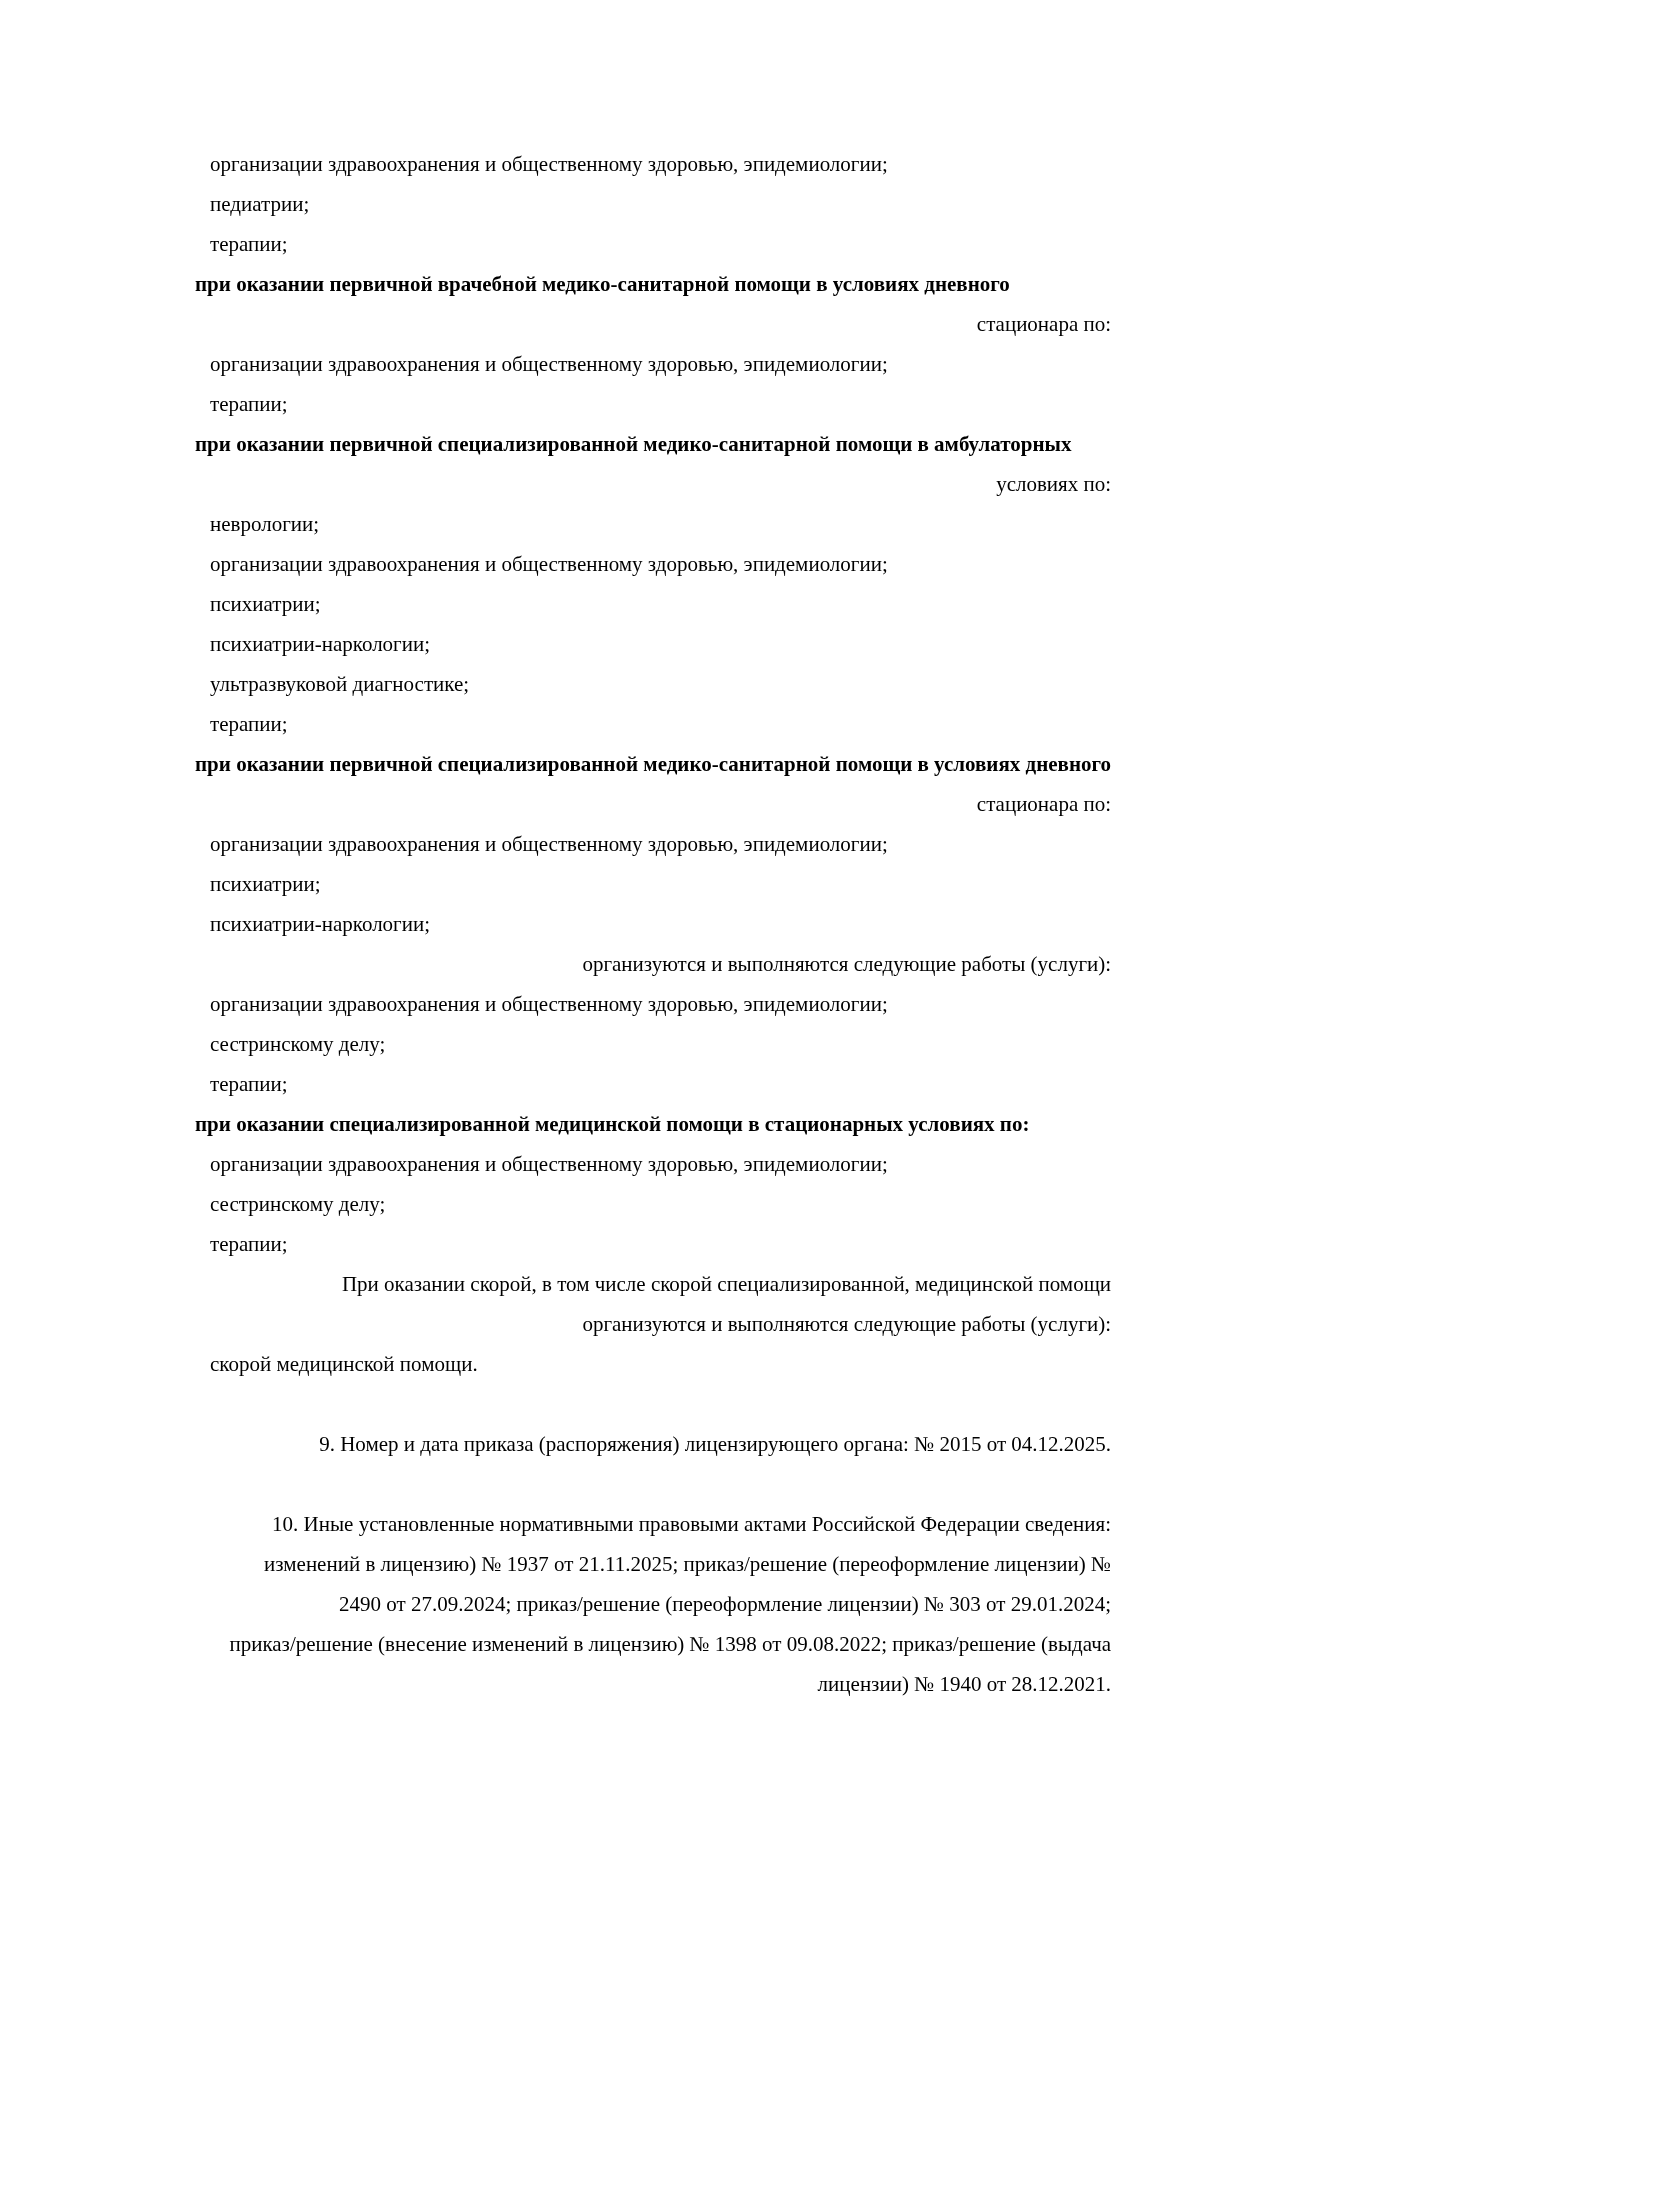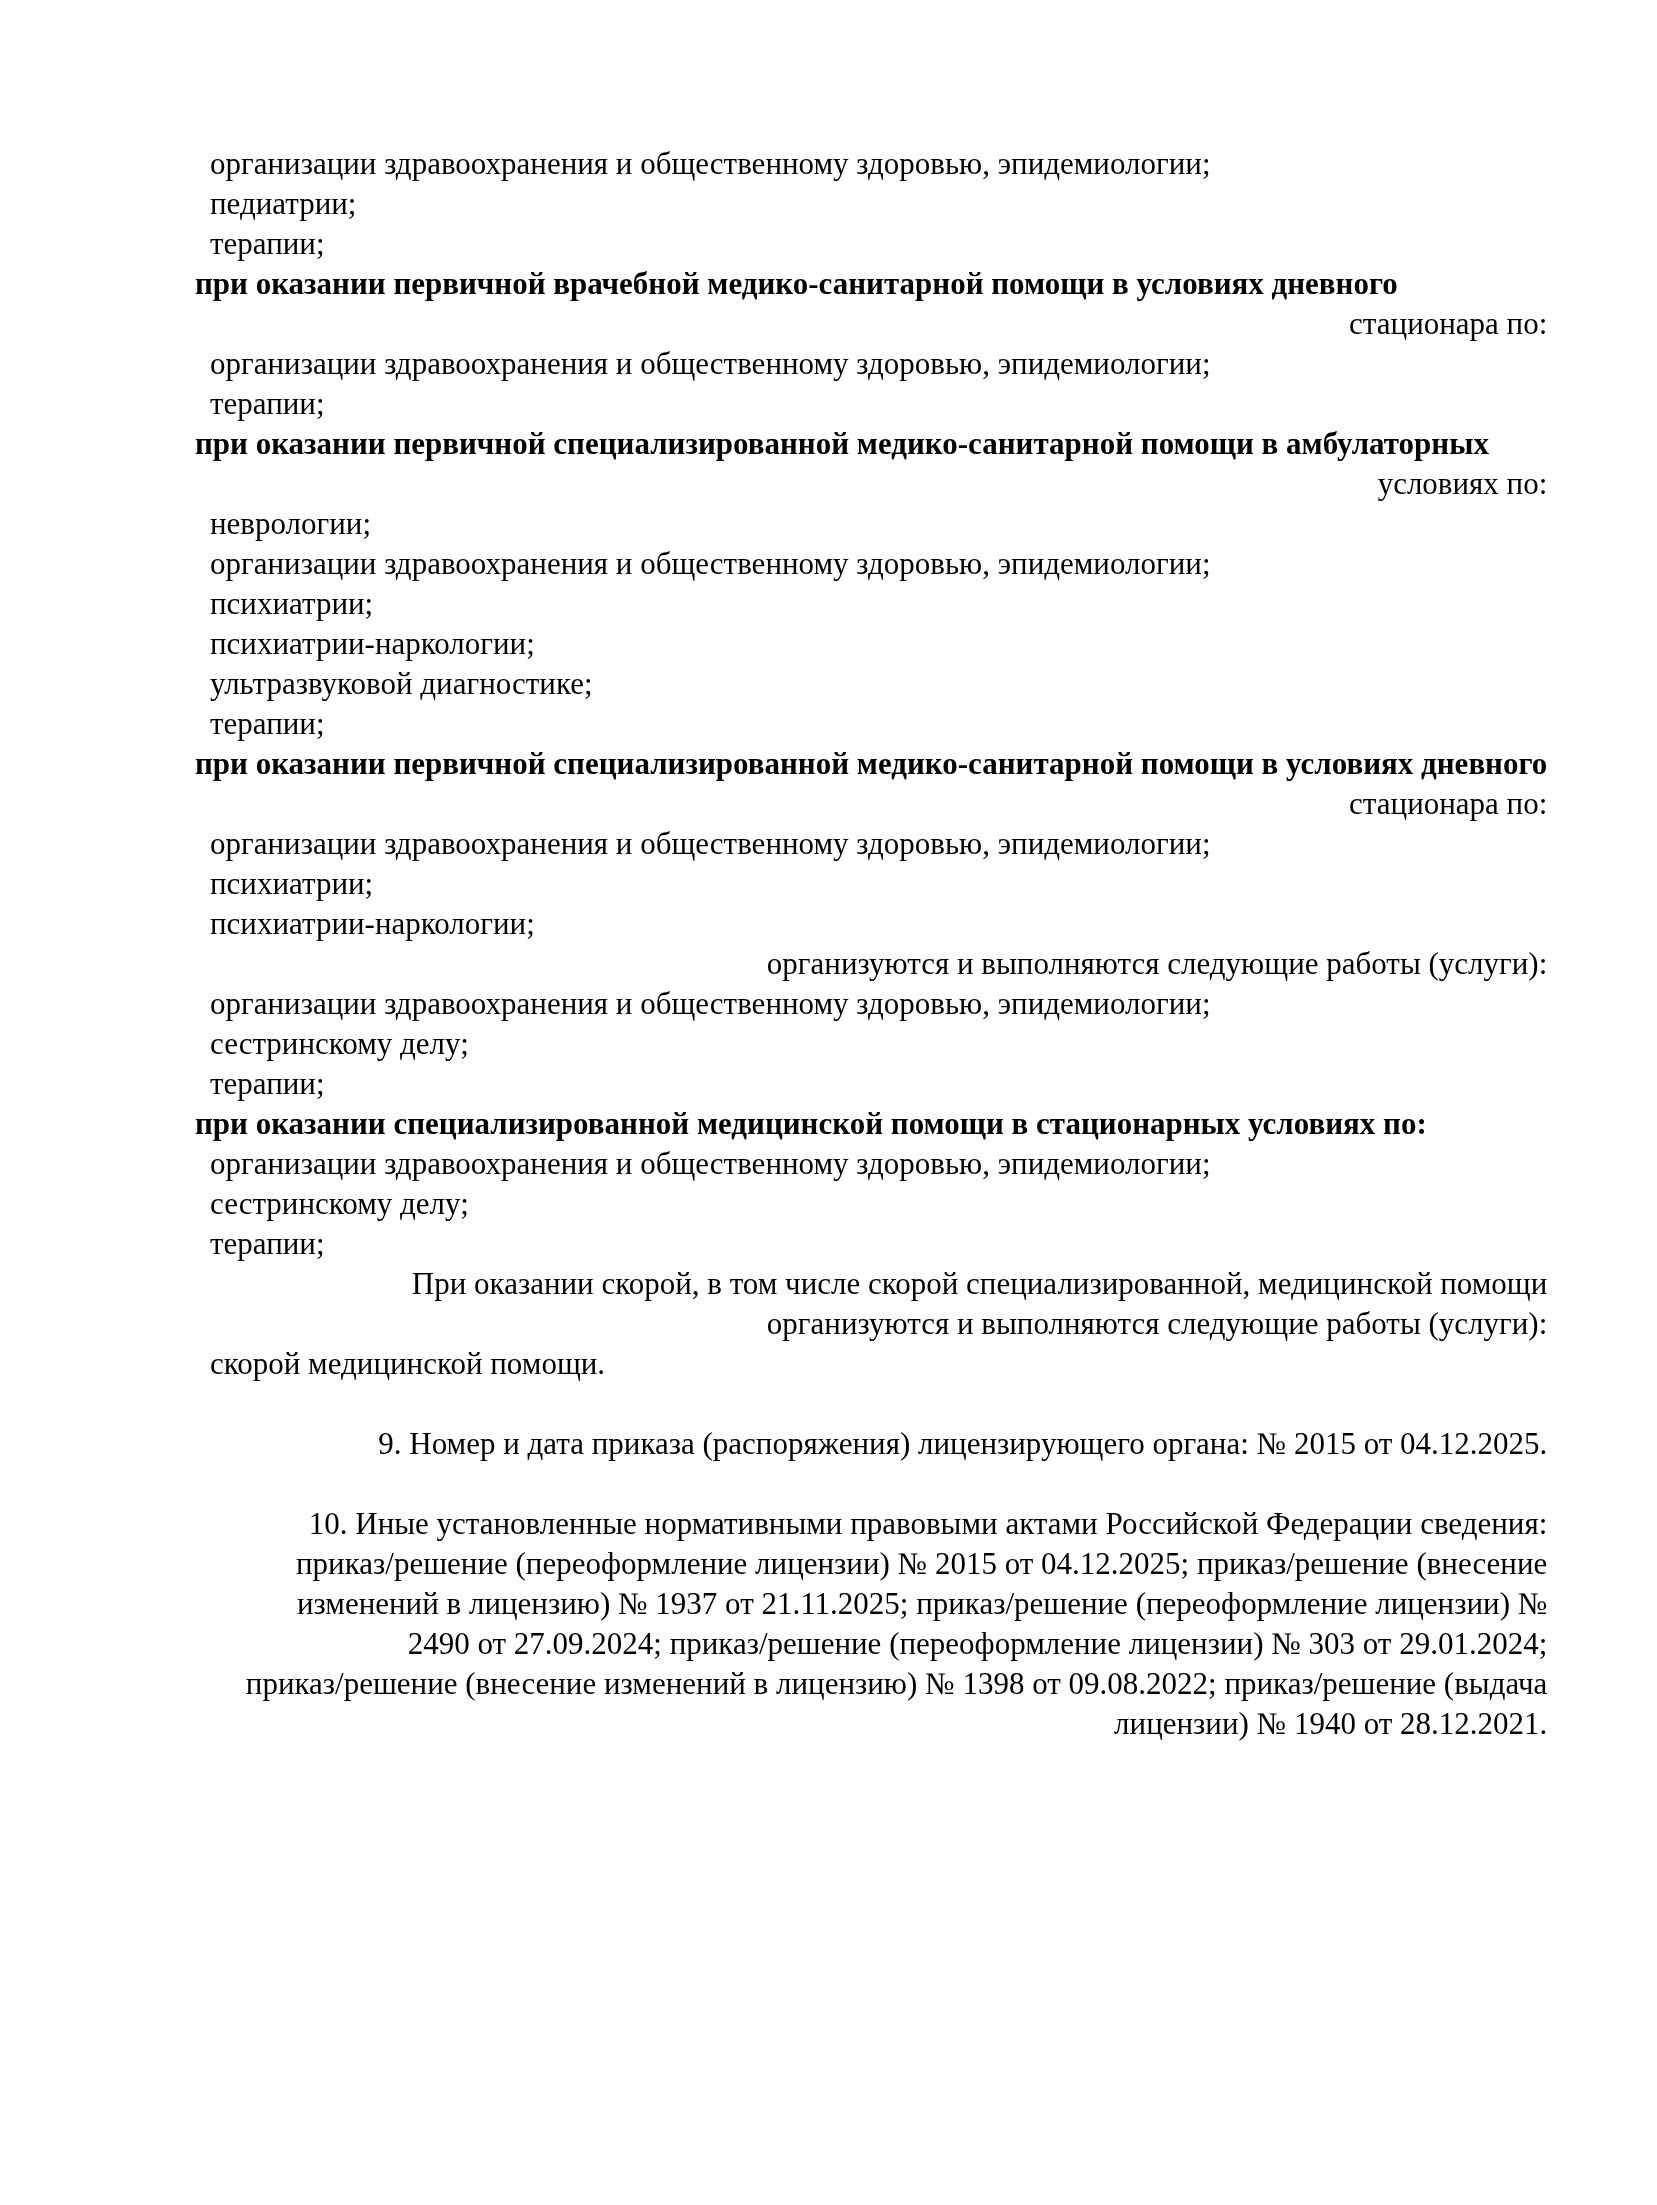--- a/index.html
+++ b/index.html
@@ -17,21 +17,21 @@
     width: 1657px;
     height: 2205px;
     background: #ffffff;
     overflow: hidden;
   }
   .doc {
     position: absolute;
     left: 179px;
     top: 144px;
     font-family: "Liberation Serif", "DejaVu Serif", serif;
-    font-size: 31px;
+    font-size: 21px;
     line-height: 40px;
     color: #000000;
   }
   .line {
     white-space: pre;
     min-height: 40px;
   }
   .ind-0 { padding-left: 0; text-align: right; }
   .ind-1 { padding-left: 16px; font-weight: bold; }
   .ind-2 { padding-left: 31px; }
@@ -69,20 +69,19 @@
       <div class="line ind-2">организации здравоохранения и общественному здоровью, эпидемиологии;</div>
       <div class="line ind-2">сестринскому делу;</div>
       <div class="line ind-2">терапии;</div>
       <div class="line ind-0">При оказании скорой, в том числе скорой специализированной, медицинской помощи</div>
       <div class="line ind-0">организуются и выполняются следующие работы (услуги):</div>
       <div class="line ind-2">скорой медицинской помощи.</div>
       <div class="line ind-0"></div>
       <div class="line ind-0">9. Номер и дата приказа (распоряжения) лицензирующего органа: № 2015 от 04.12.2025.</div>
       <div class="line ind-0"></div>
       <div class="line ind-0">10. Иные установленные нормативными правовыми актами Российской Федерации сведения:</div>
-      <div class="line ind-0">приказ/решение (переоформление лицензии) № 2015 от 04.12.2025; приказ/решение (внесение</div>
       <div class="line ind-0">изменений в лицензию) № 1937 от 21.11.2025; приказ/решение (переоформление лицензии) №</div>
       <div class="line ind-0">2490 от 27.09.2024; приказ/решение (переоформление лицензии) № 303 от 29.01.2024;</div>
       <div class="line ind-0">приказ/решение (внесение изменений в лицензию) № 1398 от 09.08.2022; приказ/решение (выдача</div>
       <div class="line ind-0">лицензии) № 1940 от 28.12.2021.</div>
     </div>
 </div>
 
 
 </body></html>

